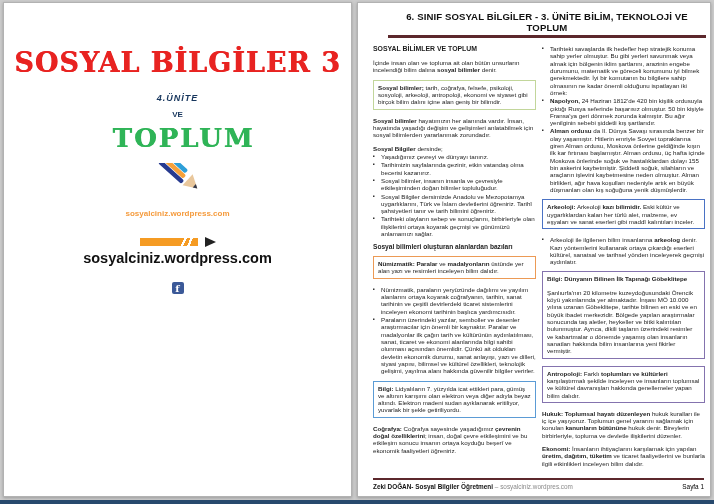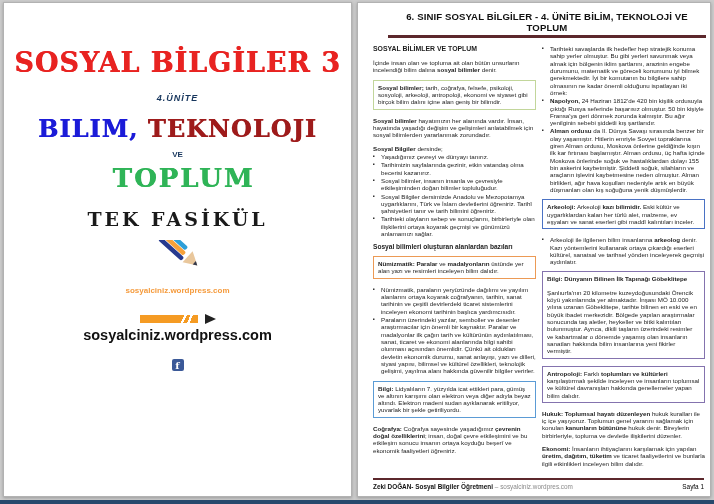--- a/index.html
+++ b/index.html
@@ -50,26 +50,22 @@
   .ftr .muted{color:#8a8a8a;}
 </style>
 </head>
 <body>
 
 <div class="stage">
 
   <div class="page page-left">
     <div class="cov-title">SOSYAL BİLGİLER 3</div>
     <div class="cov-unit">4.ÜNİTE</div>
-    <div class="cov-line1">
-      <span class="p1">BILIM,</span><span class="p2"> TEKNOLOJI</span>
-    </div>
     <div class="cov-ve">VE</div>
     <div class="cov-toplum">TOPLUM</div>
-    <div class="cov-fasikul">TEK FASİKÜL</div>
     <div class="cov-logo">
       <svg width="58" height="46" viewBox="0 0 58 46" aria-hidden="true">
         <g transform="translate(8,-6) rotate(42 12 12)">
           <rect x="0" y="0" width="27" height="4.6" rx="2" fill="#2e9fd8"></rect>
           <rect x="-4" y="5.2" width="33" height="4.6" rx="2" fill="#f6a13b"></rect>
           <rect x="0" y="10.4" width="31" height="4.6" rx="2" fill="#273a8f"></rect>
           <polygon points="33,0 46,7.5 33,15" fill="#e9c79c"></polygon>
           <polygon points="42,5.2 46,7.5 42,9.8" fill="#33384a"></polygon>
         </g>
       </svg>
@@ -79,21 +75,21 @@
       <span class="bar"></span>
       <span class="tri"></span>
     </div>
     <div class="cov-site">sosyalciniz.wordpress.com</div>
     <div class="cov-fb">
       <span class="fb-badge">f</span>
     </div>
   </div>
 
   <div class="page page-right">
-    <div class="hdr">6. SINIF SOSYAL BİLGİLER - 4. ÜNİTE BİLİM, TEKNOLOJİ VE TOPLUM</div>
+    <div class="hdr">6. SINIF SOSYAL BİLGİLER - 3. ÜNİTE BİLİM, TEKNOLOJİ VE TOPLUM</div>
     <div class="hdr-bar"></div>
     <div class="cols">
       <div class="col" id="col-left">
           <div class="h1"><span style="font-weight: bold;">SOSYAL BİLİMLER VE TOPLUM</span></div>
           <div class="p"><span>İçinde insan olan ve topluma ait olan bütün unsurların incelendiği bilim dalına </span><span style="font-weight: bold;">sosyal bilimler</span><span> denir.</span></div>
           <div class="box" style="border-color: rgb(194, 214, 155);"><span style="font-weight: bold;">Sosyal bilimler;</span><span> tarih, coğrafya, felsefe, psikoloji, sosyoloji, arkeoloji, antropoloji, ekonomi ve siyaset gibi birçok bilim dalını içine alan geniş bir bilimdir.</span></div>
           <div class="p"><span style="font-weight: bold;">Sosyal bilimler</span><span> hayatımızın her alanında vardır. İnsan, hayatında yaşadığı değişim ve gelişimleri anlatabilmek için sosyal bilimlerden yararlanmak zorundadır.</span></div>
           <div class="p mb0"><span style="font-weight: bold;">Sosyal Bilgiler</span><span> dersinde;</span></div>
           <ul class="blist">
             <li><span>Yaşadığımız çevreyi ve dünyayı tanırız.</span></li>

